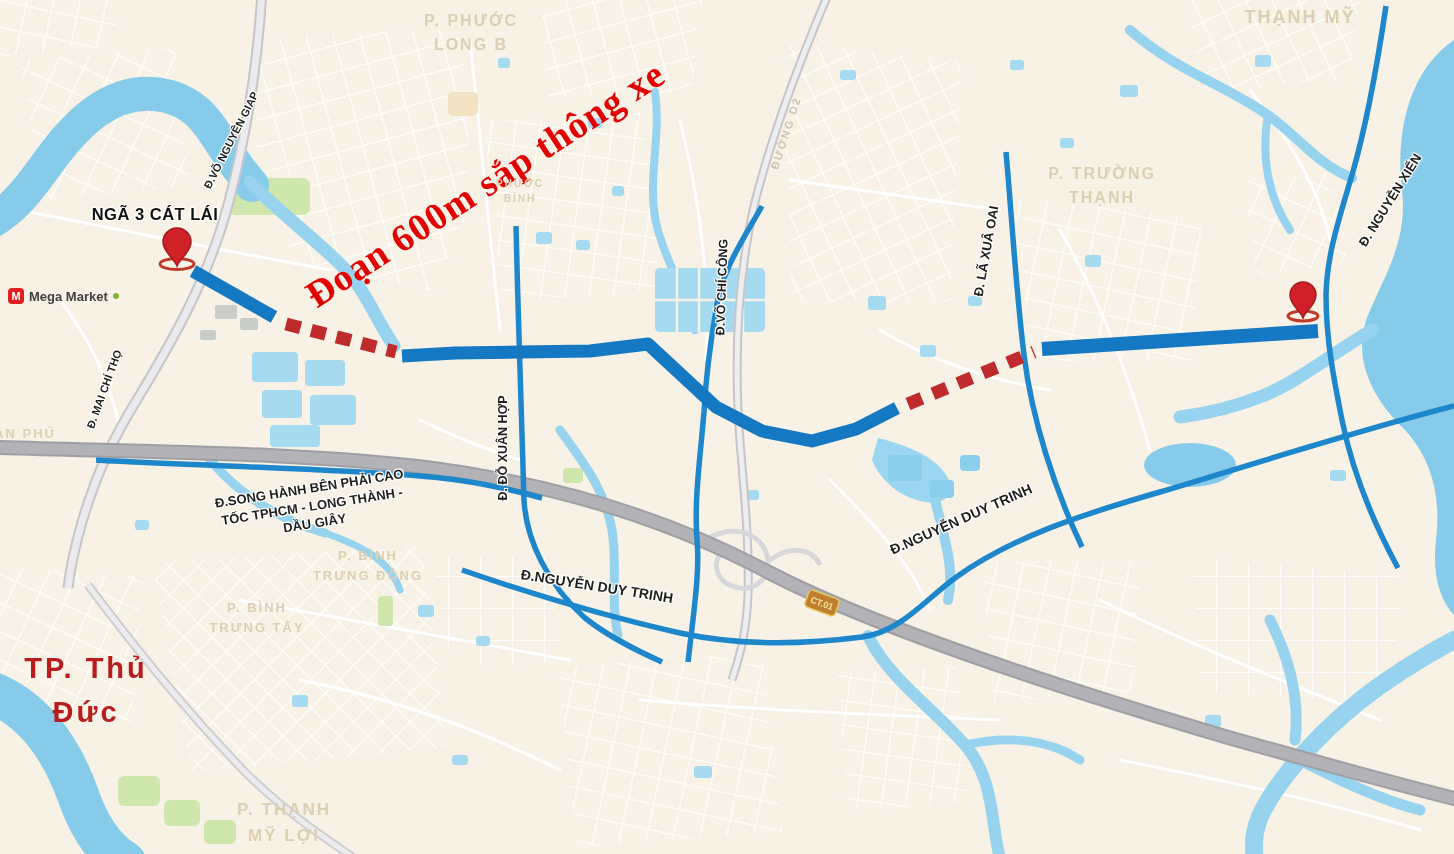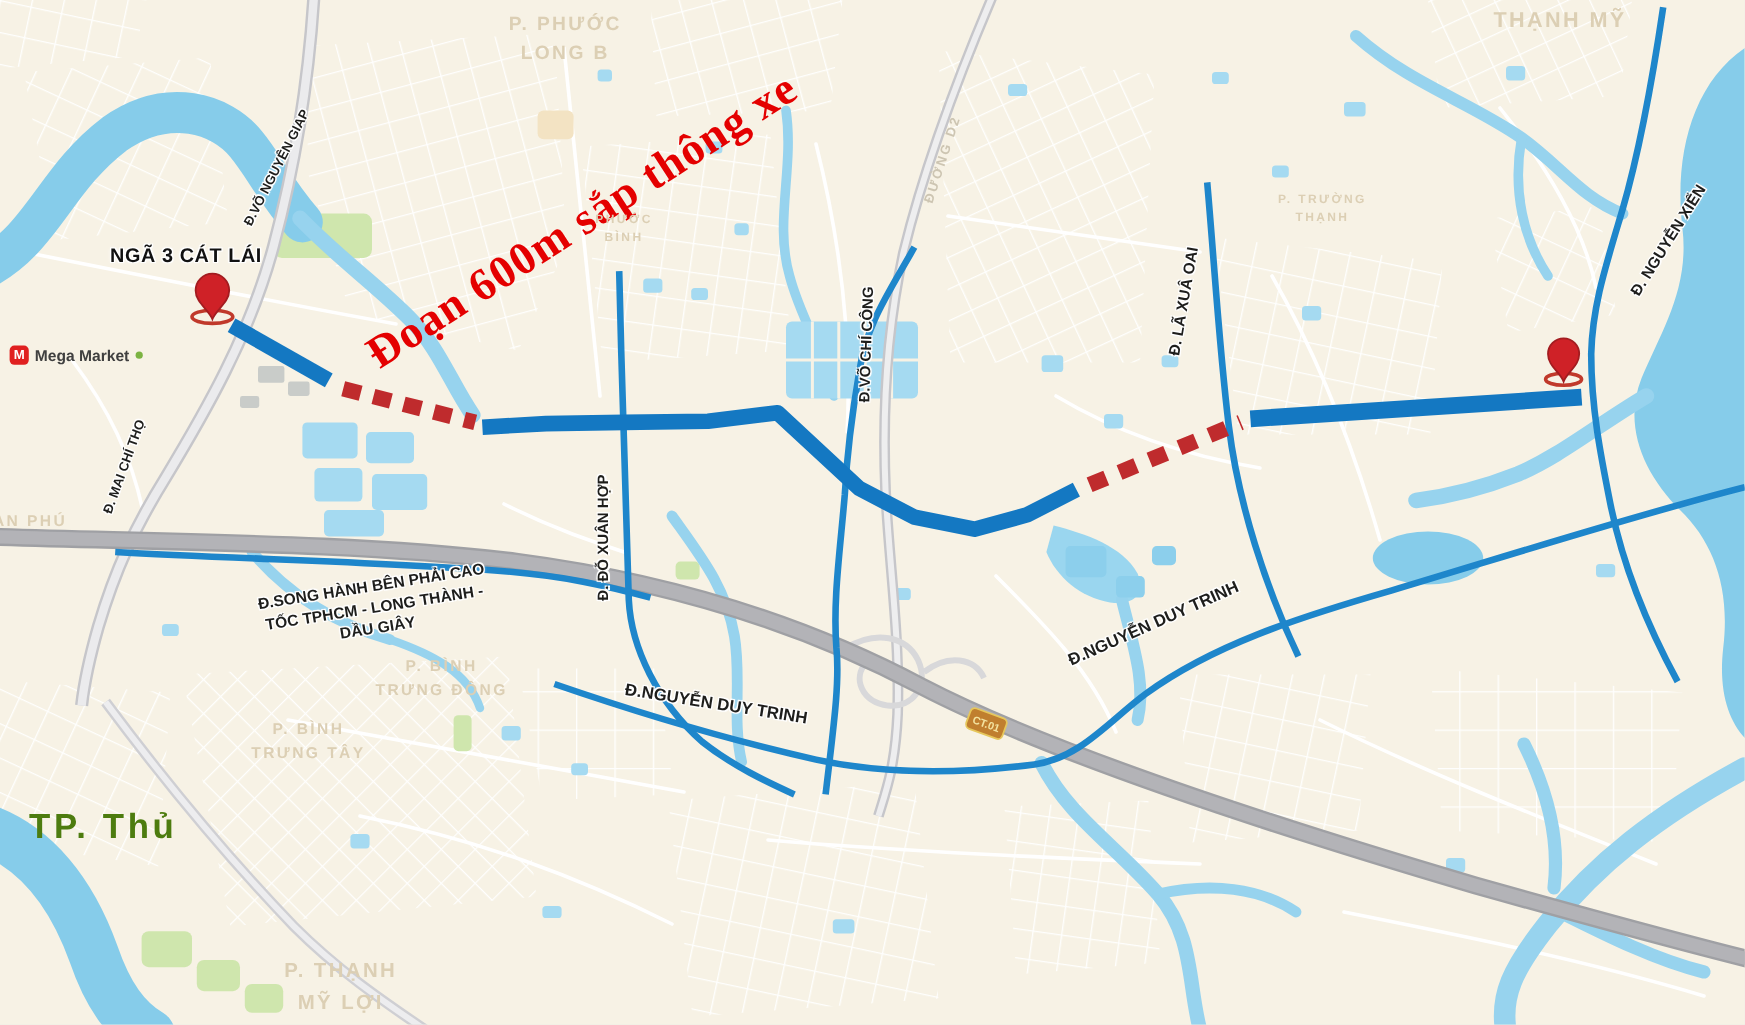--- a/index.html
+++ b/index.html
@@ -4,21 +4,21 @@
 <style>
   html,body{margin:0;padding:0;background:#e8e8e8;}
   #stage{position:relative;width:1454px;height:854px;overflow:hidden;
          background:#f7f2e5;font-family:"Liberation Sans",sans-serif;}
   #basemap{position:absolute;left:0;top:0;z-index:1;}
   #labels{position:absolute;left:0;top:0;width:100%;height:100%;z-index:3;pointer-events:none;}
   .lbl{position:absolute;white-space:nowrap;transform:translate(-50%,-50%);}
   .street{color:#1e1e1c;font-weight:700;
           text-shadow:-1px -1px 0 #fff,1px -1px 0 #fff,-1px 1px 0 #fff,1px 1px 0 #fff,0 0 3px #fff;}
   .area{color:#dccfb4;font-weight:700;letter-spacing:2px;text-align:center;line-height:1.5;}
-  .area-gray{color:#4d7c0f;font-weight:700;letter-spacing:3px;text-align:center;line-height:1.5;}
+  .area-gray{color:#b91c1c;font-weight:700;letter-spacing:3px;text-align:center;line-height:1.5;}
   .headline{color:#e40000;font-family:"Liberation Serif",serif;font-weight:700;letter-spacing:1px;}
   .big-road{color:#111;font-weight:800;letter-spacing:1px;
             text-shadow:-1px -1px 0 #fff,1px -1px 0 #fff,-1px 1px 0 #fff,1px 1px 0 #fff,0 0 4px #fff;}
   .junction{color:#111;font-weight:800;letter-spacing:.5px;
             text-shadow:-1px -1px 0 #fff,1px -1px 0 #fff,-1px 1px 0 #fff,1px 1px 0 #fff,0 0 4px #fff;}
   .mm{position:absolute;left:8px;top:288px;display:flex;align-items:center;gap:5px;}
   .mm-icon{width:16px;height:16px;border-radius:4px;background:#e02020;color:#fff;
            font-size:11px;font-weight:800;display:flex;align-items:center;justify-content:center;}
   .mm-text{color:#404040;font-size:13px;font-weight:700;}
   .mm-dot{width:6px;height:6px;border-radius:50%;background:#7cb342;}
@@ -259,41 +259,42 @@
     <div>P. PHƯỚC</div>
     <div>LONG B</div>
   </div>
   <div class="lbl area" style="left:520px;top:191px;font-size:10px;">
     <div>PHƯỚC</div>
     <div>BÌNH</div>
   </div>
   <div class="lbl area" style="left:1300px;top:17px;font-size:18px;">
     <div>THẠNH MỸ</div>
   </div>
-  <div class="lbl area" style="left:1102px;top:174px;font-size:10px;">
+  <div class="lbl area" style="left:1102px;top:186px;font-size:16px;">
     <div>P. TRƯỜNG</div>
     <div>THẠNH</div>
   </div>
   <div class="lbl area" style="left:368px;top:565px;font-size:13px;">
     <div>P. BÌNH</div>
     <div>TRƯNG ĐÔNG</div>
   </div>
   <div class="lbl area" style="left:257px;top:617px;font-size:13px;">
     <div>P. BÌNH</div>
     <div>TRƯNG TÂY</div>
   </div>
   <div class="lbl area" style="left:284px;top:822px;font-size:17px;">
     <div>P. THẠNH</div>
     <div>MỸ LỢI</div>
   </div>
   <div class="lbl area" style="left:25px;top:434px;font-size:13px;">
     <div>AN PHÚ</div>
   </div>
   <div class="lbl area-gray" style="left:86px;top:690px;font-size:29px;">
     <div>TP. Thủ</div>
+    <div>Đức</div>
   </div>
 
   <div class="mm">
     <div class="mm-icon">M</div>
     <div class="mm-text">Mega Market</div>
     <div class="mm-dot"></div>
   </div>
 
 </div>
 </div>

